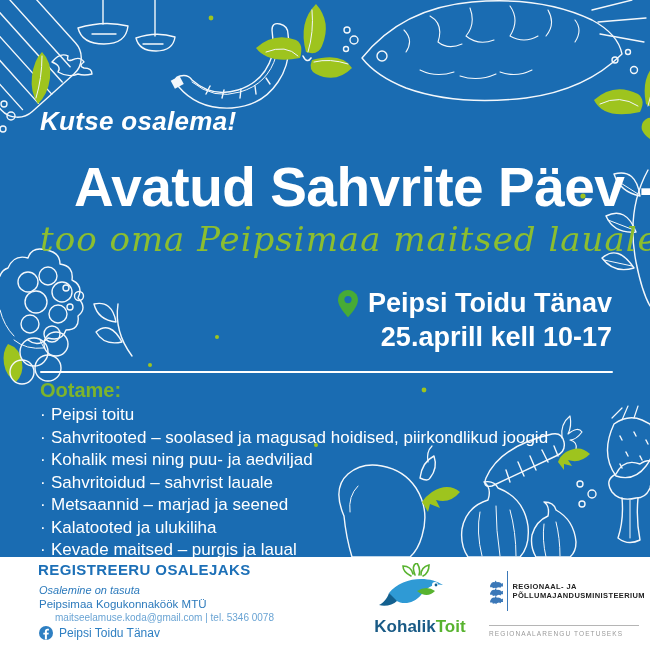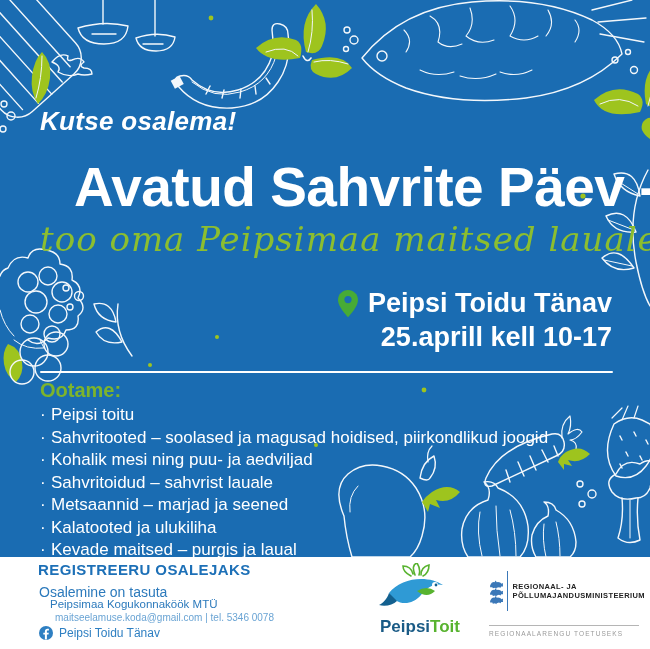--- a/index.html
+++ b/index.html
@@ -41,22 +41,22 @@
     position:absolute;left:40px;top:404px;margin:0;padding:0;list-style:none;
     color:#ffffff;font-size:17px;line-height:22.5px;width:470px;
   }
   .offer-list li{white-space:nowrap;}
   .offer-list .bullet{display:inline-block;width:11px;}
 
   .footer{position:absolute;left:0;top:557px;width:650px;height:92px;background:#ffffff;}
   .reg-heading{
     position:absolute;left:38px;top:4px;color:#1d70b7;font-size:15px;font-weight:700;letter-spacing:.4px;
   }
-  .reg-note{position:absolute;left:39px;top:27px;color:#2c7abc;font-size:14px;}
-  .reg-org{position:absolute;left:50px;top:41px;color:#2c7abc;font-size:11.5px;}
+  .reg-note{position:absolute;left:39px;top:27px;color:#2c7abc;font-size:11px;font-style:italic;}
+  .reg-org{position:absolute;left:39px;top:41px;color:#2c7abc;font-size:11.5px;}
   .reg-contact{position:absolute;left:39px;top:55px;color:#6aa4d4;font-size:10px;text-decoration:none;padding-left:16px;}
   .fb-row{position:absolute;left:39px;top:69px;display:flex;align-items:center;gap:6px;color:#2e7fc2;font-size:12px;text-decoration:none;}
   .fb-icon{width:14px;height:14px;}
 
   .peipsi-logo{position:absolute;left:372px;top:6px;width:96px;text-align:center;}
   .peipsi-text{font-size:17px;font-weight:700;margin-top:-2px;white-space:nowrap;}
   .peipsi-text .p1{color:#1a5b86;}
   .peipsi-text .p2{color:#58b32f;}
 
   .ministry{position:absolute;left:489px;top:14px;width:156px;}
@@ -290,21 +290,21 @@
 
     <div class="peipsi-logo">
       <svg width="86" height="52" viewBox="0 0 86 52">
         <path d="M38,12 q-4,-10 2,-12 q4,6 2,12 M44,12 q0,-8 8,-10 q0,8 -6,11 M34,13 q-8,-4 -8,-10 q8,0 10,8" fill="none" stroke="#58b32f" stroke-width="1.6" stroke-linecap="round"></path>
         <path d="M12,30 C24,14 52,12 66,22 C58,20 50,24 44,32 C34,44 18,42 12,30 Z" fill="#2f9ad5"></path>
         <path d="M12,30 C10,36 6,40 2,42 C8,44 16,42 20,38" fill="#13608f"></path>
         <path d="M40,28 q10,-6 18,0 q-8,8 -18,0 z" fill="#58b32f"></path>
         <circle cx="58" cy="22" r="3" fill="#ffffff"></circle>
           <circle cx="59" cy="22" r="1.4" fill="#13608f"></circle>
       </svg>
-      <div class="peipsi-text"><span class="p1">Peipsi</span><span class="p2">Toit</span></div>
+      <div class="peipsi-text"><span class="p1">Kohalik</span><span class="p2">Toit</span></div>
     </div>
 
     <div class="ministry">
       <div class="ministry-top">
         <svg width="26" height="40" viewBox="0 0 26 40" fill="#3b78b8">
           <path d="M2,10 q3,-7 8,-6 l2,-3 2,3 q6,-1 9,3 l3,-2 -1,4 1,3 -4,0 -1,2 -3,-1 -4,1 -1,2 -2,-2 -4,1 -1,-2 -4,0 z"></path>
           <path transform="translate(0,14)" d="M2,10 q3,-7 8,-6 l2,-3 2,3 q6,-1 9,3 l3,-2 -1,4 1,3 -4,0 -1,2 -3,-1 -4,1 -1,2 -2,-2 -4,1 -1,-2 -4,0 z"></path>
           <path transform="translate(0,28)" d="M2,10 q3,-7 8,-6 l2,-3 2,3 q6,-1 9,3 l3,-2 -1,4 1,3 -4,0 -1,2 -3,-1 -4,1 -1,2 -2,-2 -4,1 -1,-2 -4,0 z"></path>
         </svg>
         <div class="ministry-sep"></div>

